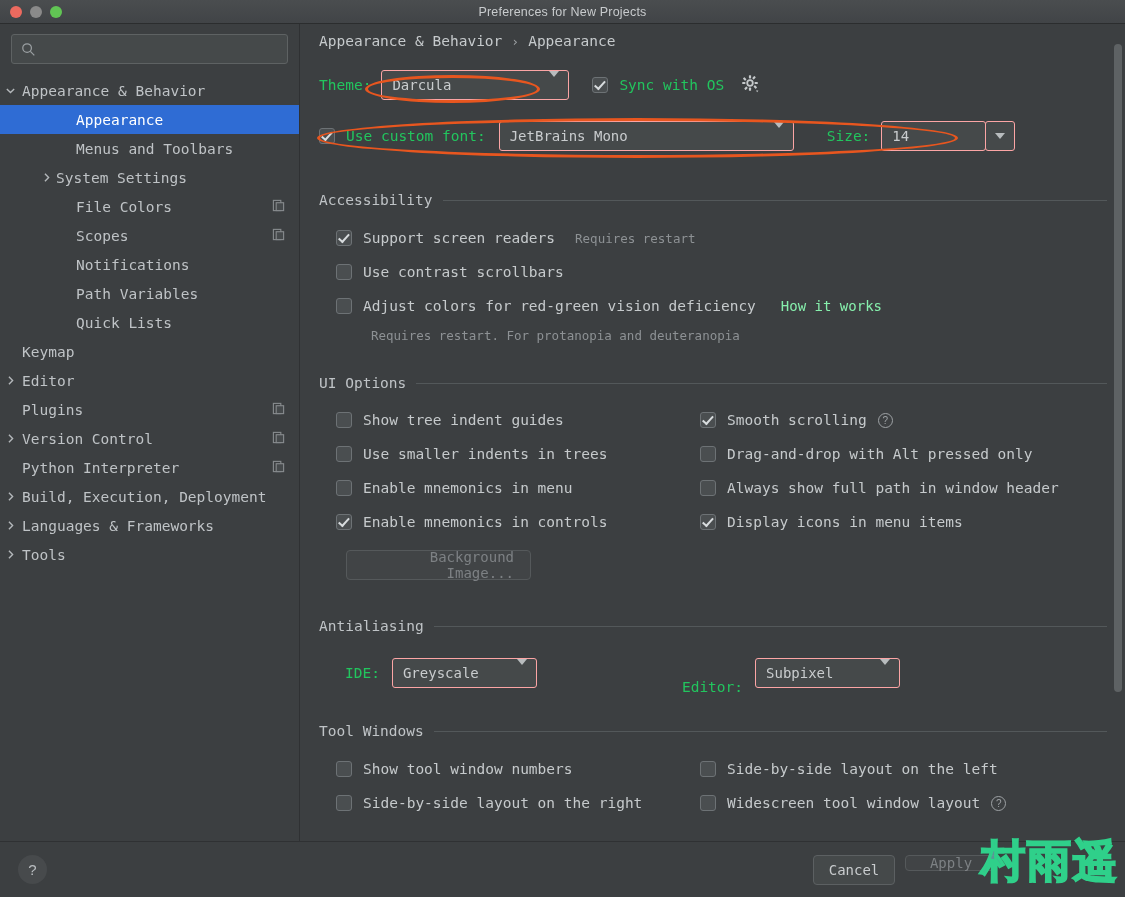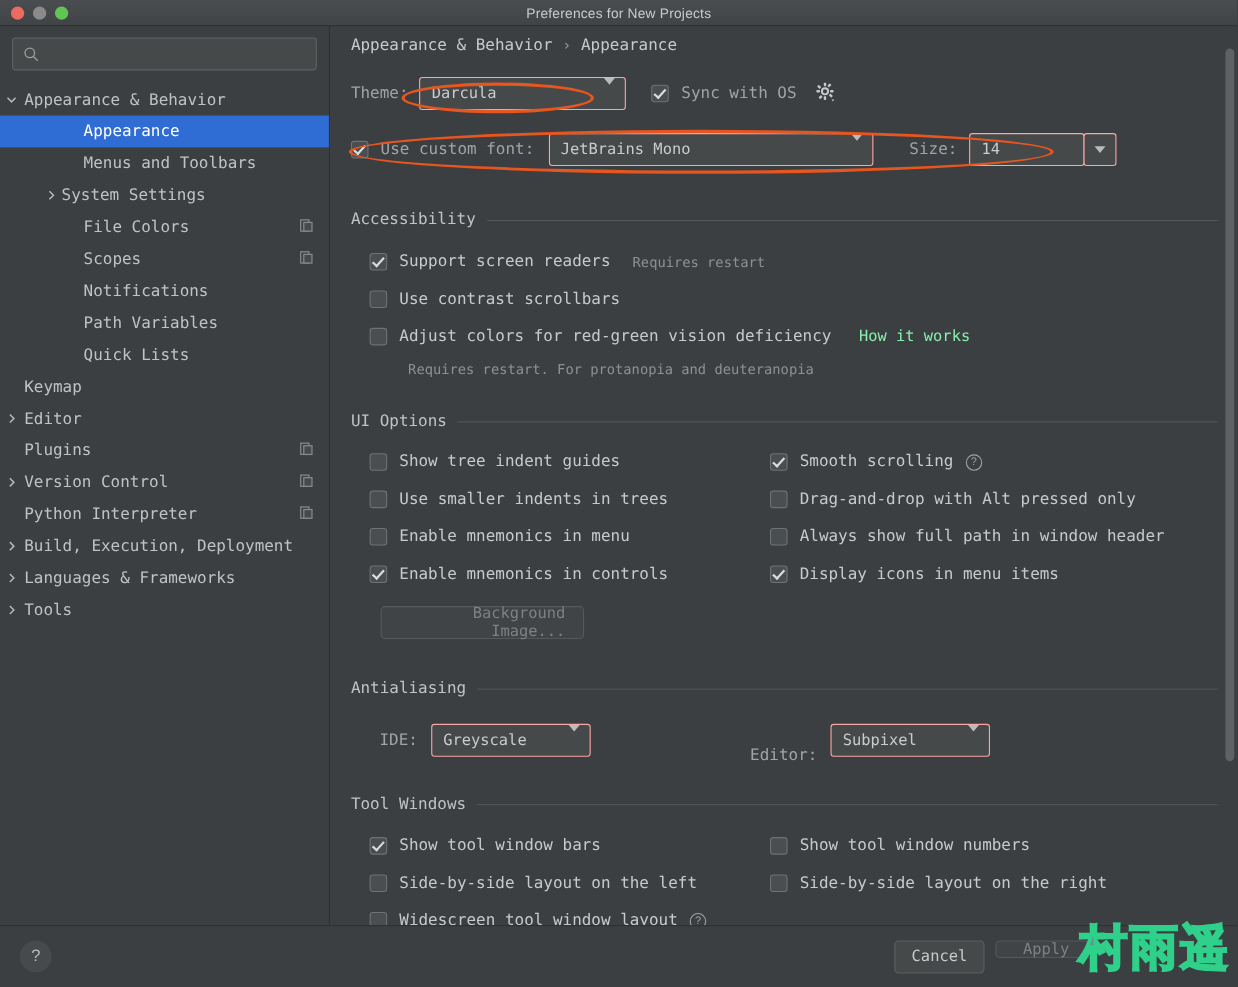--- a/index.html
+++ b/index.html
@@ -87,21 +87,21 @@
     position: absolute; top: 9px; left: 18px;
     font-size: 14.5px; color: #c6cacc;
     display: flex; align-items: center; gap: 9px;
   }
   .crumb-sep { color: #9da1a4; font-size: 13px; }
 
   .row-theme {
     position: absolute; top: 46px; left: 18px;
     display: flex; align-items: center; gap: 0;
   }
-  .lbl-static { color: #a3a3a3; font-size: 14.5px; }
+  .lbl-static { color: #22c55e; font-size: 14.5px; }
 
   .combo {
     position: relative; height: 30px;
     background: #45494a; border: 1px solid #fca5a5; border-radius: 3px;
     display: flex; align-items: center;
     color: #c9ccce; font-size: 14px;
   }
   .combo .val { padding-left: 10px; }
   .combo .caret {
     position: absolute; right: 9px; top: 50%; transform: translateY(-50%);
@@ -504,26 +504,20 @@
     </div>
 
     <div class="section" style="top:699px;">
       <div class="sec-head">
         <span>Tool Windows</span>
         <span class="rule"></span>
       </div>
       <div class="grid2" id="tw-grid" style="margin-top:13px; padding-left:17px;">
           <div class="cell">
             <span class="chkrow">
-              <span class="cb on"></span>
-              <span>Show tool window bars</span>
-            </span>
-          </div>
-          <div class="cell">
-            <span class="chkrow">
               <span class="cb"></span>
               <span>Show tool window numbers</span>
             </span>
           </div>
           <div class="cell">
             <span class="chkrow">
               <span class="cb"></span>
               <span>Side-by-side layout on the left</span>
             </span>
           </div>

